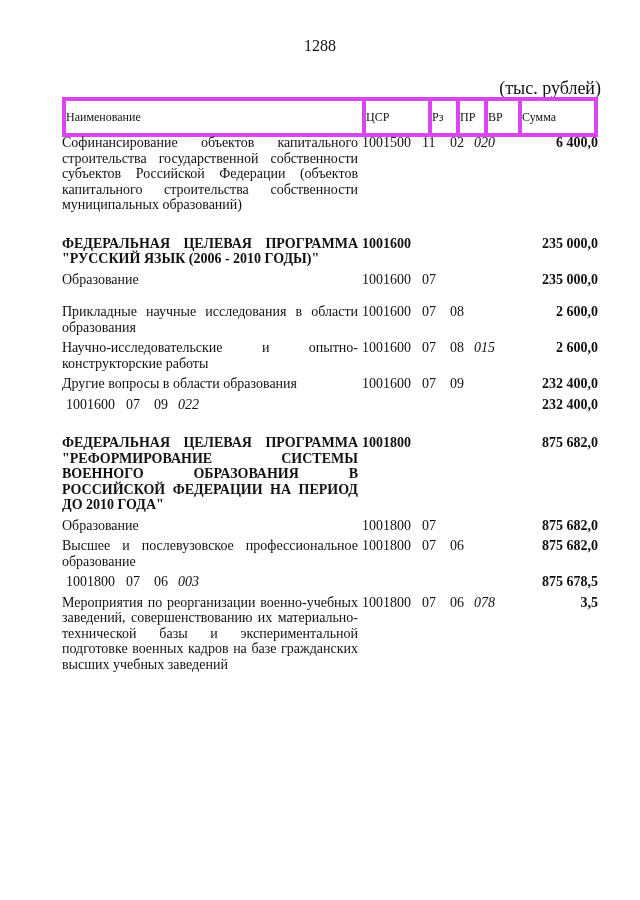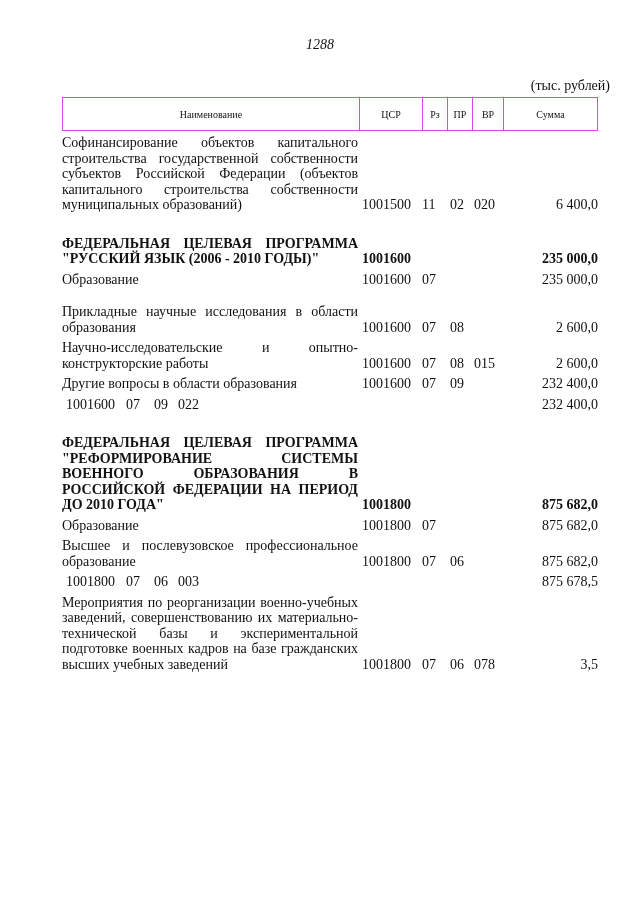--- a/index.html
+++ b/index.html
@@ -1,30 +1,30 @@
 <!DOCTYPE html>
 <html><head>
 <meta charset="utf-8">
 <style>
   html, body { margin: 0; padding: 0; background: #ffffff; }
   body { width: 640px; height: 900px; position: relative; overflow: hidden;
          font-family: "Liberation Serif", serif; color: #111; font-size: 14px; }
-  .page-num { position: absolute; top: 37px; left: 0; width: 640px; text-align: center; font-size: 14px; font-style: italic; }
-  .units { position: absolute; top: 78px; right: 30px; font-size: 14px; }
+  .page-num { position: absolute; top: 37px; left: 0; width: 640px; text-align: center; font-size: 16px; }
+  .units { position: absolute; top: 78px; right: 39px; font-size: 18px; }
   table.hdr { position: absolute; top: 97px; left: 62px; width: 536px; border-collapse: collapse; }
-  table.hdr th { border: 1px solid #d946ef; font-weight: normal; height: 32px; font-size: 10px; padding: 0; text-align: center; }
+  table.hdr th { border: 4px solid #d946ef; font-weight: normal; height: 32px; font-size: 12px; padding: 0; text-align: left; }
   .rows { position: absolute; top: 135px; left: 62px; width: 536px; }
-  .row { display: flex; align-items: flex-end; }
+  .row { display: flex; }
   .name { width: 296px; text-align: justify; text-align-last: left; line-height: 15.5px; font-size: 14px; }
   .name.bold { font-weight: bold; text-align-last: left; }
   .code { width: 58px; padding-left: 4px; }
   .rz { width: 26px; text-align: left; padding-left: 2px; }
   .pr { width: 24px; text-align: left; padding-left: 2px; }
-  .vr { width: 34px; text-align: left; }
-  .sum { flex: 1; text-align: right; padding-right: 0px; }
+  .vr { width: 34px; text-align: left; font-style: italic; }
+  .sum { flex: 1; text-align: right; padding-right: 0px; font-weight: bold; }
   .cell { line-height: 15.5px; font-size: 14px; }
   .bold .cell, .row.bold .cell { font-weight: bold; }
 </style>
 </head>
 <body>
 
 <div class="page-num">1288</div>
 <div class="units">(тыс. рублей)</div>
 
 <table class="hdr">

